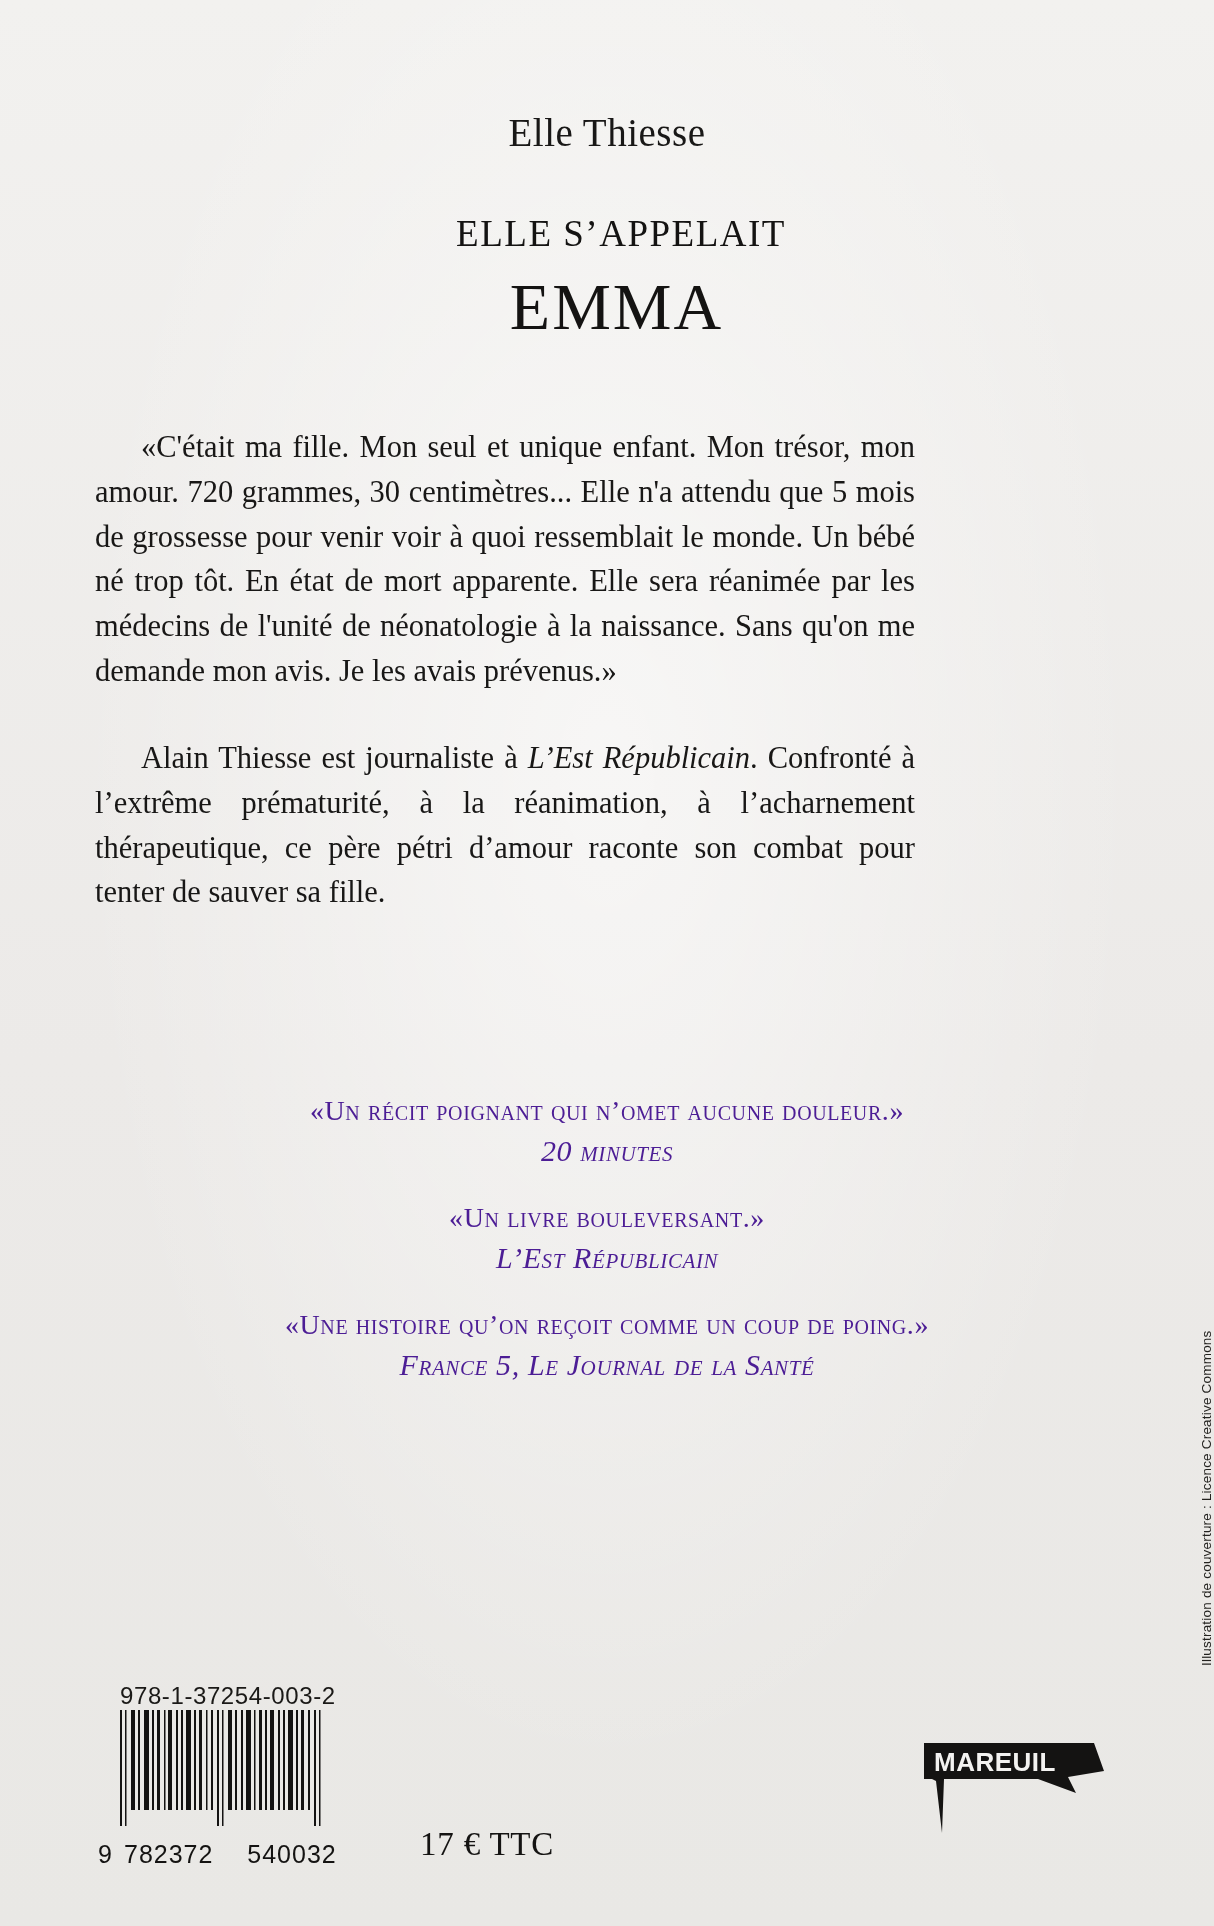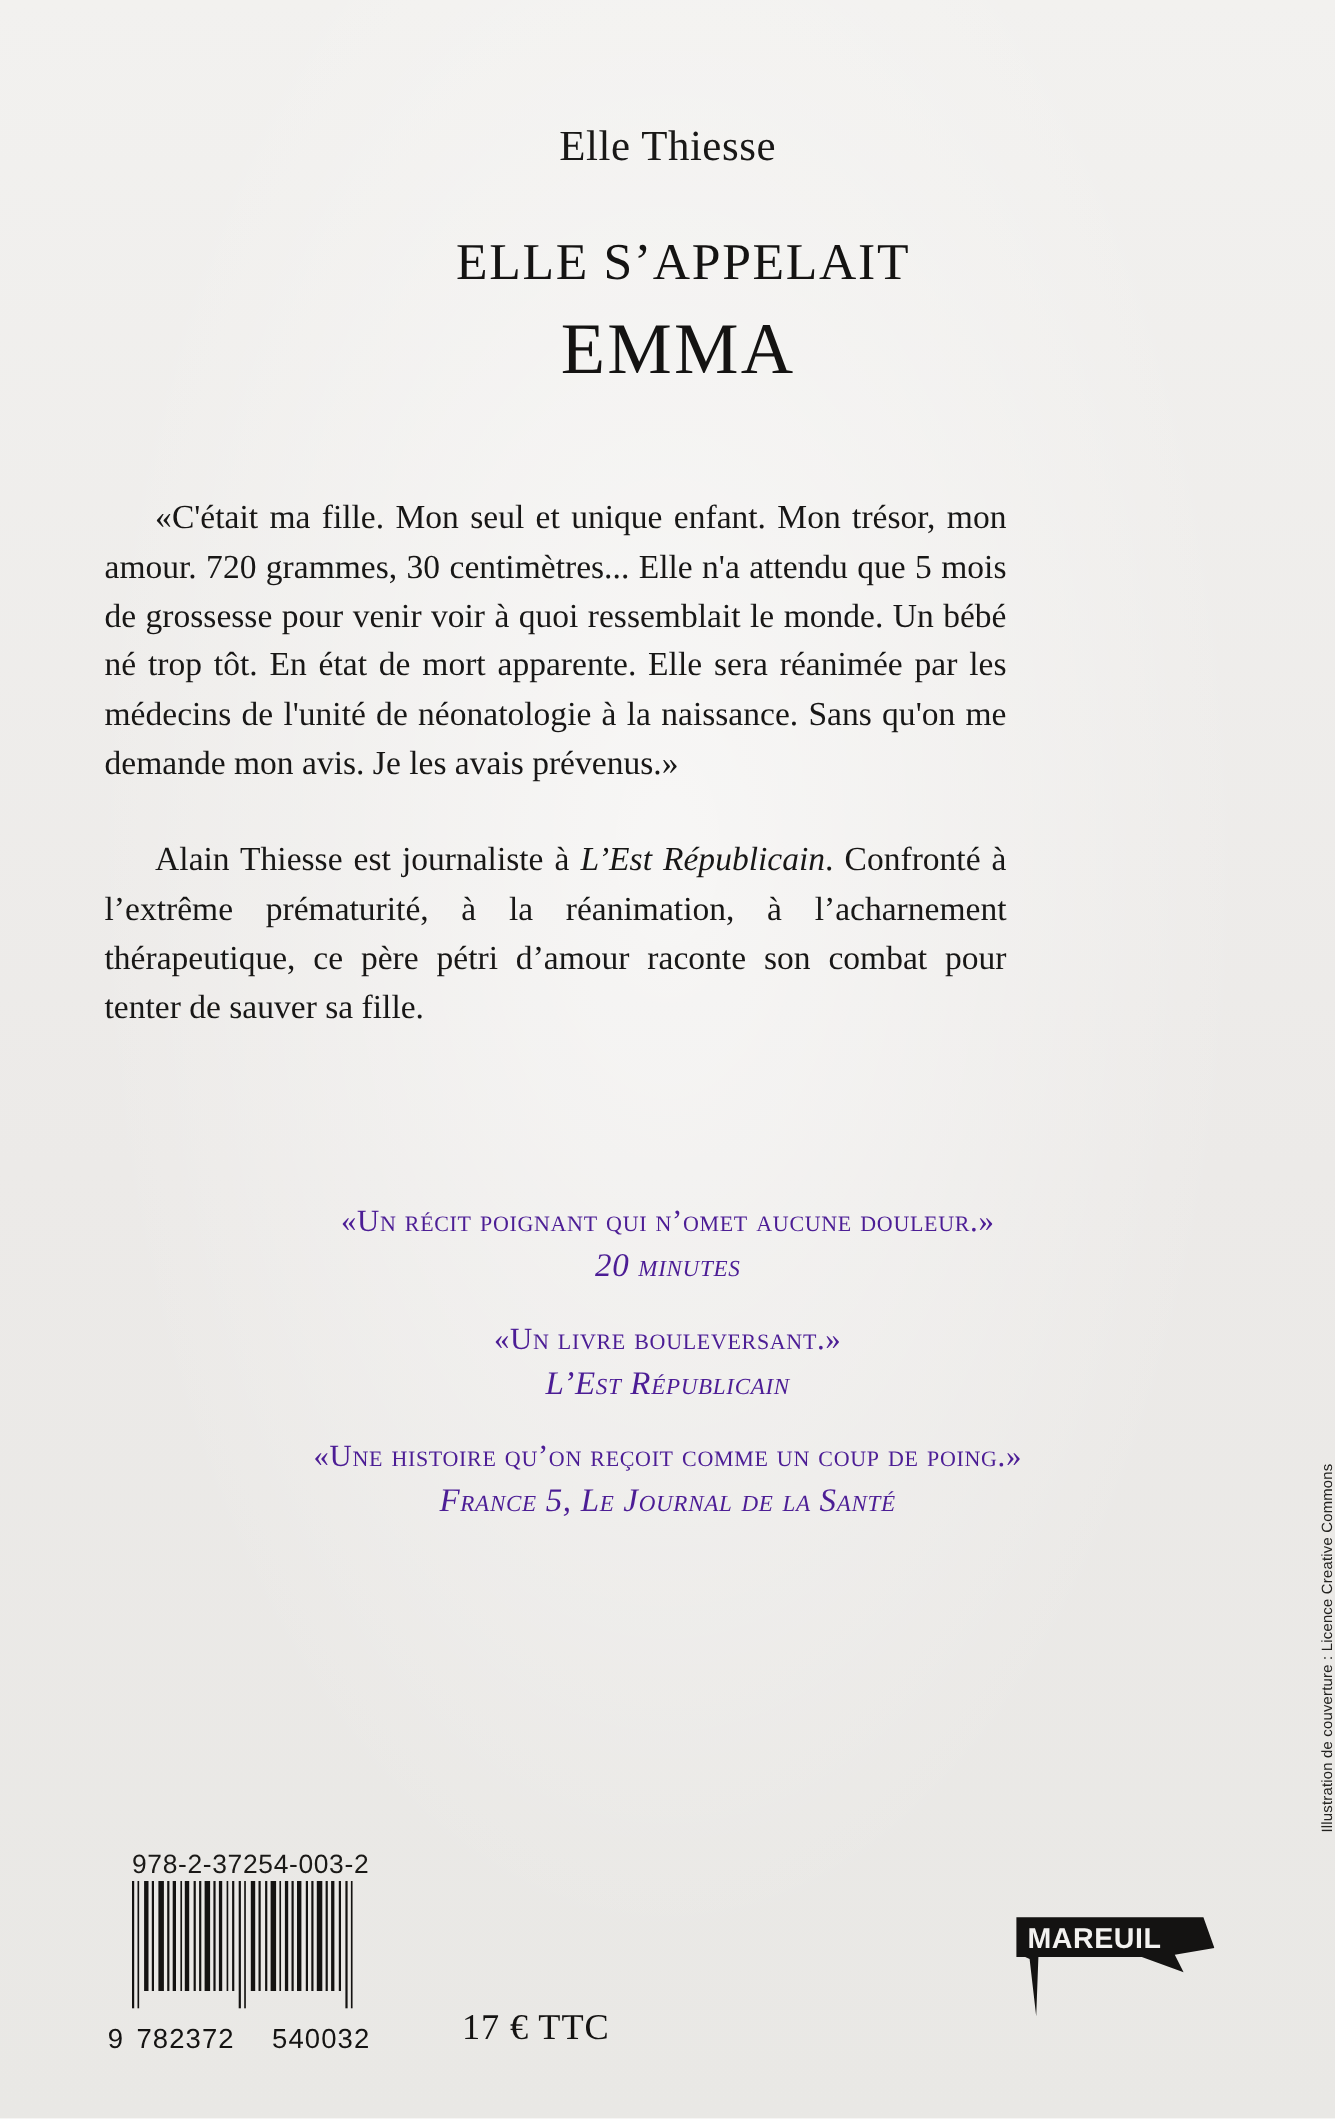--- a/index.html
+++ b/index.html
@@ -41,21 +41,21 @@
   }
   .title-block {
     position: absolute;
     top: 212px;
     left: 0;
     width: 100%;
     text-align: center;
     color: #141312;
   }
   .title-line-1 {
-    font-size: 47px;
+    font-size: 37px;
     letter-spacing: 1.5px;
     line-height: 1.18;
     padding-left: 28px;
   }
   .title-line-2 {
     font-size: 66px;
     letter-spacing: 2px;
     line-height: 1.18;
     margin-top: 12px;
     padding-left: 19px;
@@ -65,21 +65,20 @@
   .body-block {
     position: absolute;
     top: 425px;
     left: 95px;
     width: 820px;
     text-align: justify;
     text-justify: inter-word;
     font-size: 30.5px;
     line-height: 1.47;
     color: #181716;
-    margin-top: 23px;
   }
   .body-block p {
     margin: 0;
     text-indent: 46px;
   }
   .body-block p + p {
     margin-top: 42px;
   }
   .italic { font-style: italic; }
 
@@ -202,21 +201,21 @@
       <div class="press-source">L’Est Républicain</div>
     </div>
     <div class="press-item">
       <div class="press-quote">«Une histoire qu’on reçoit comme un coup de poing.»</div>
       <div class="press-source">France 5, Le Journal de la Santé</div>
     </div>
   </div>
 
   <div class="cover-credit">Illustration de couverture : Licence Creative Commons</div>
 
-  <div class="isbn-text">978-2-37254-003-2</div>
+  <div class="isbn-text">978-1-37254-003-2</div>
 
   <div class="barcode">
     <svg viewBox="0 0 210 116" preserveAspectRatio="none" aria-hidden="true">
       <rect x="0" y="0" width="210" height="116" fill="none"></rect>
       <g fill="#141312">
         <rect x="2" y="0" width="2" height="116"></rect>
         <rect x="7" y="0" width="1.5" height="116"></rect>
         <rect x="13" y="0" width="4" height="100"></rect>
         <rect x="20" y="0" width="2" height="100"></rect>
         <rect x="26" y="0" width="5" height="100"></rect>

